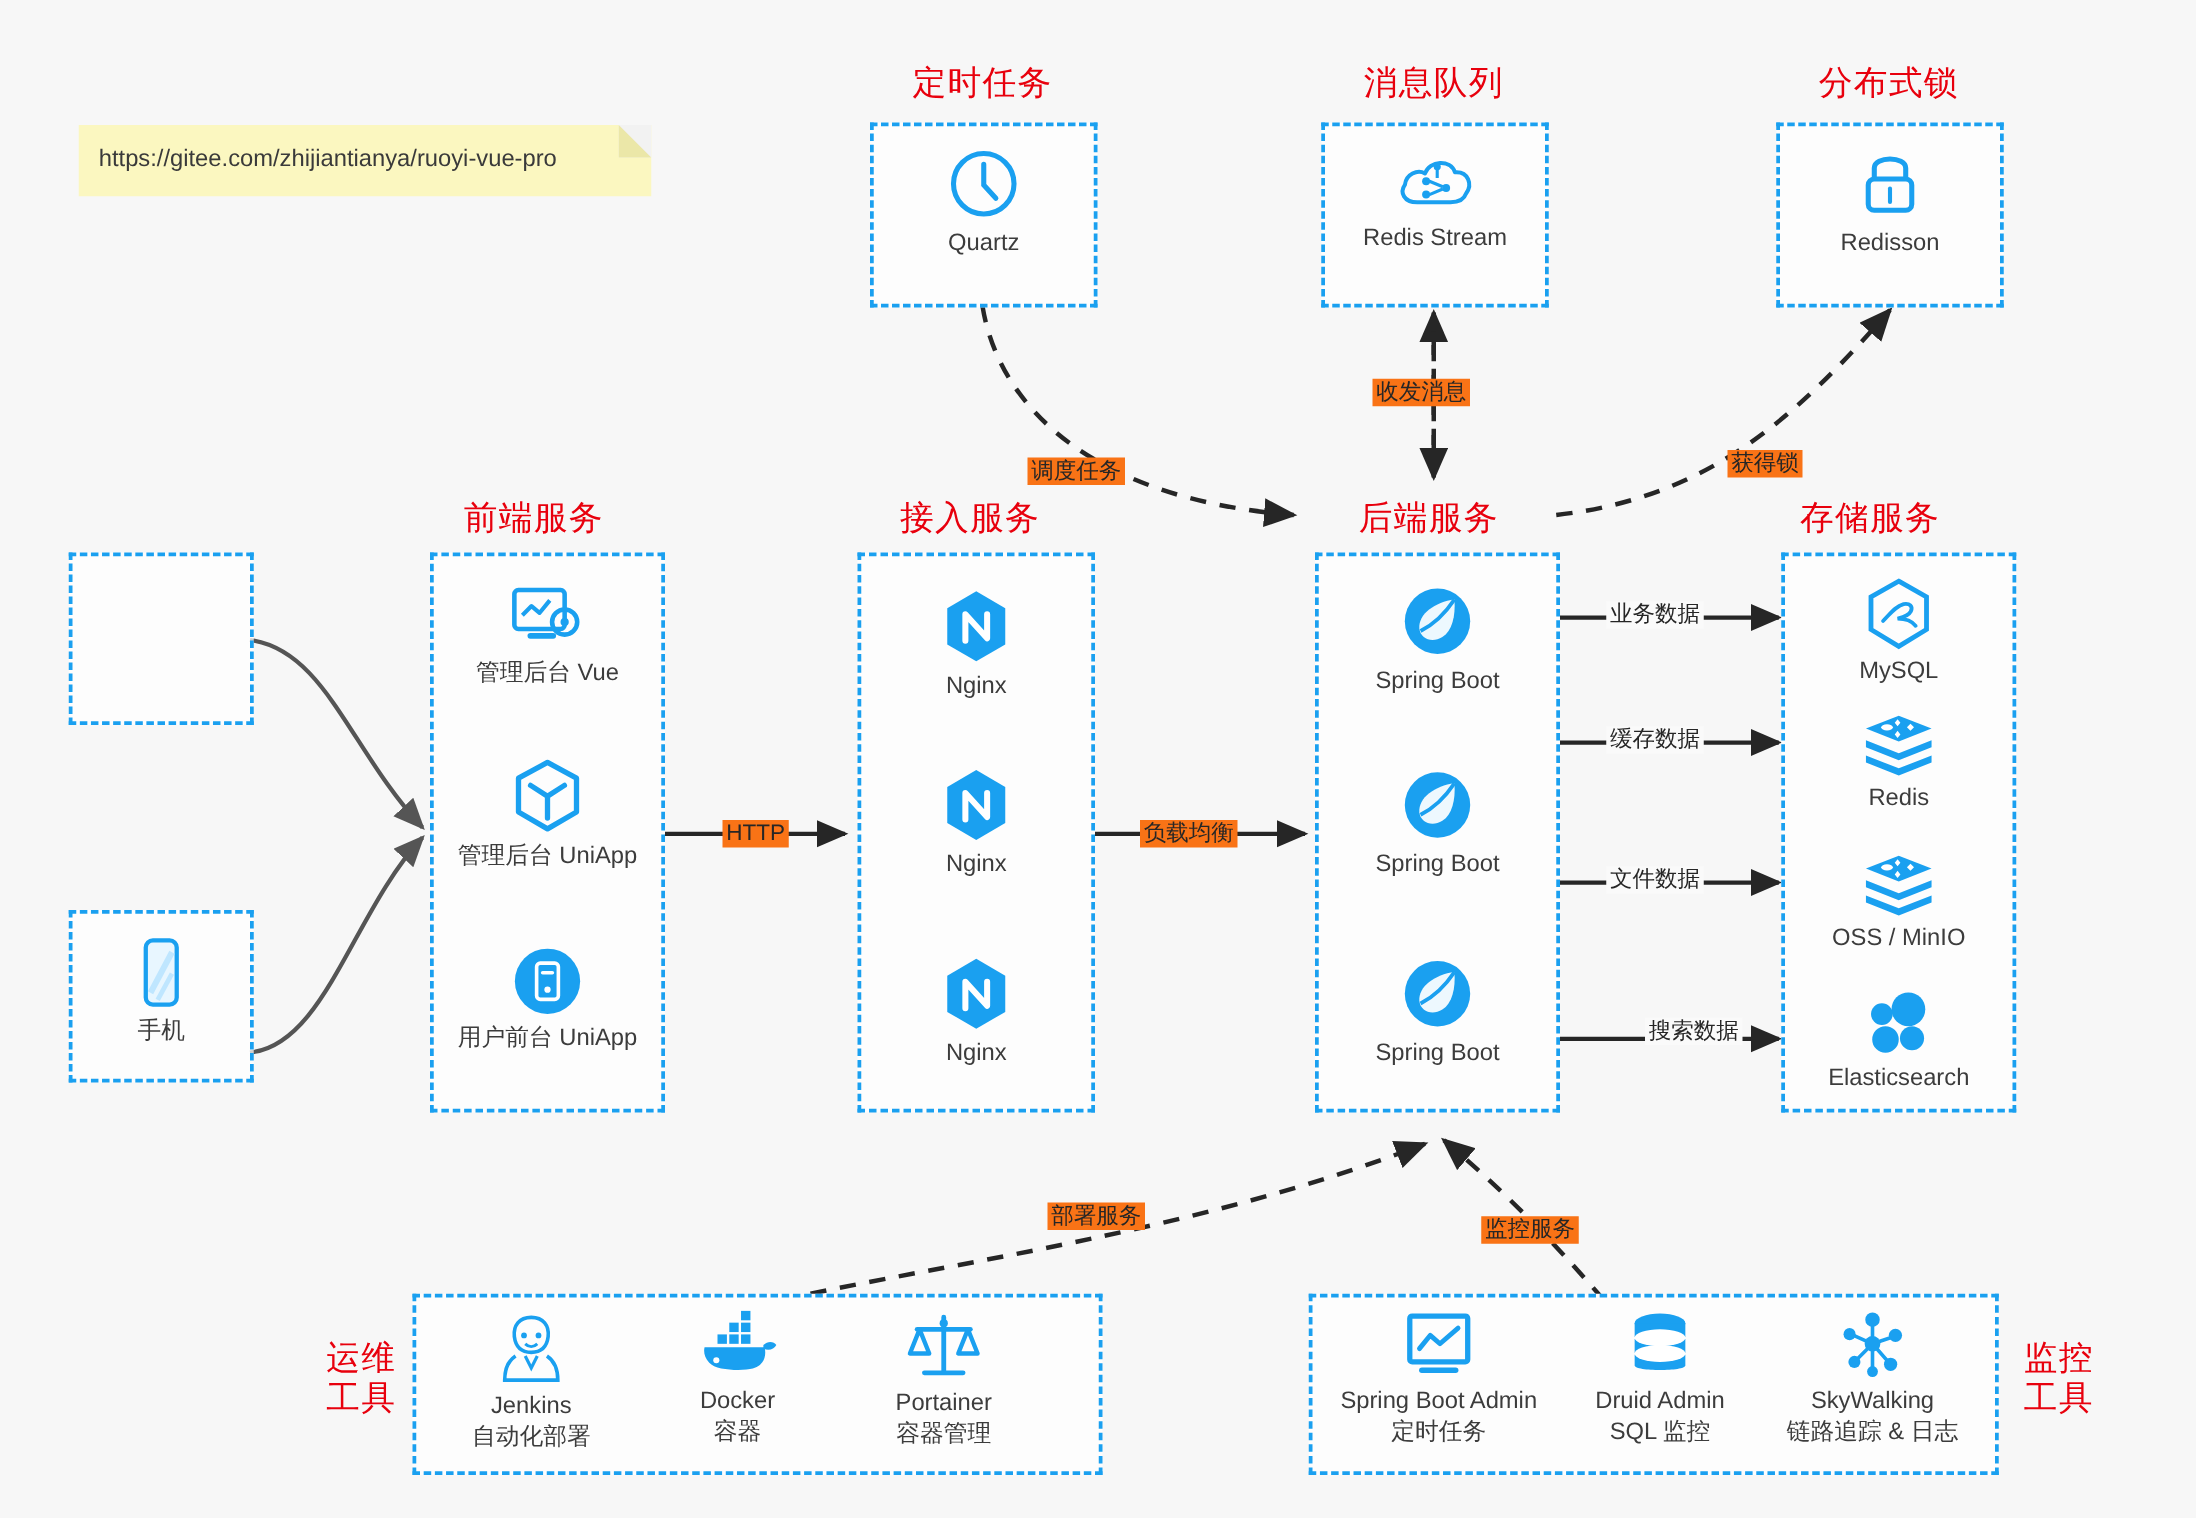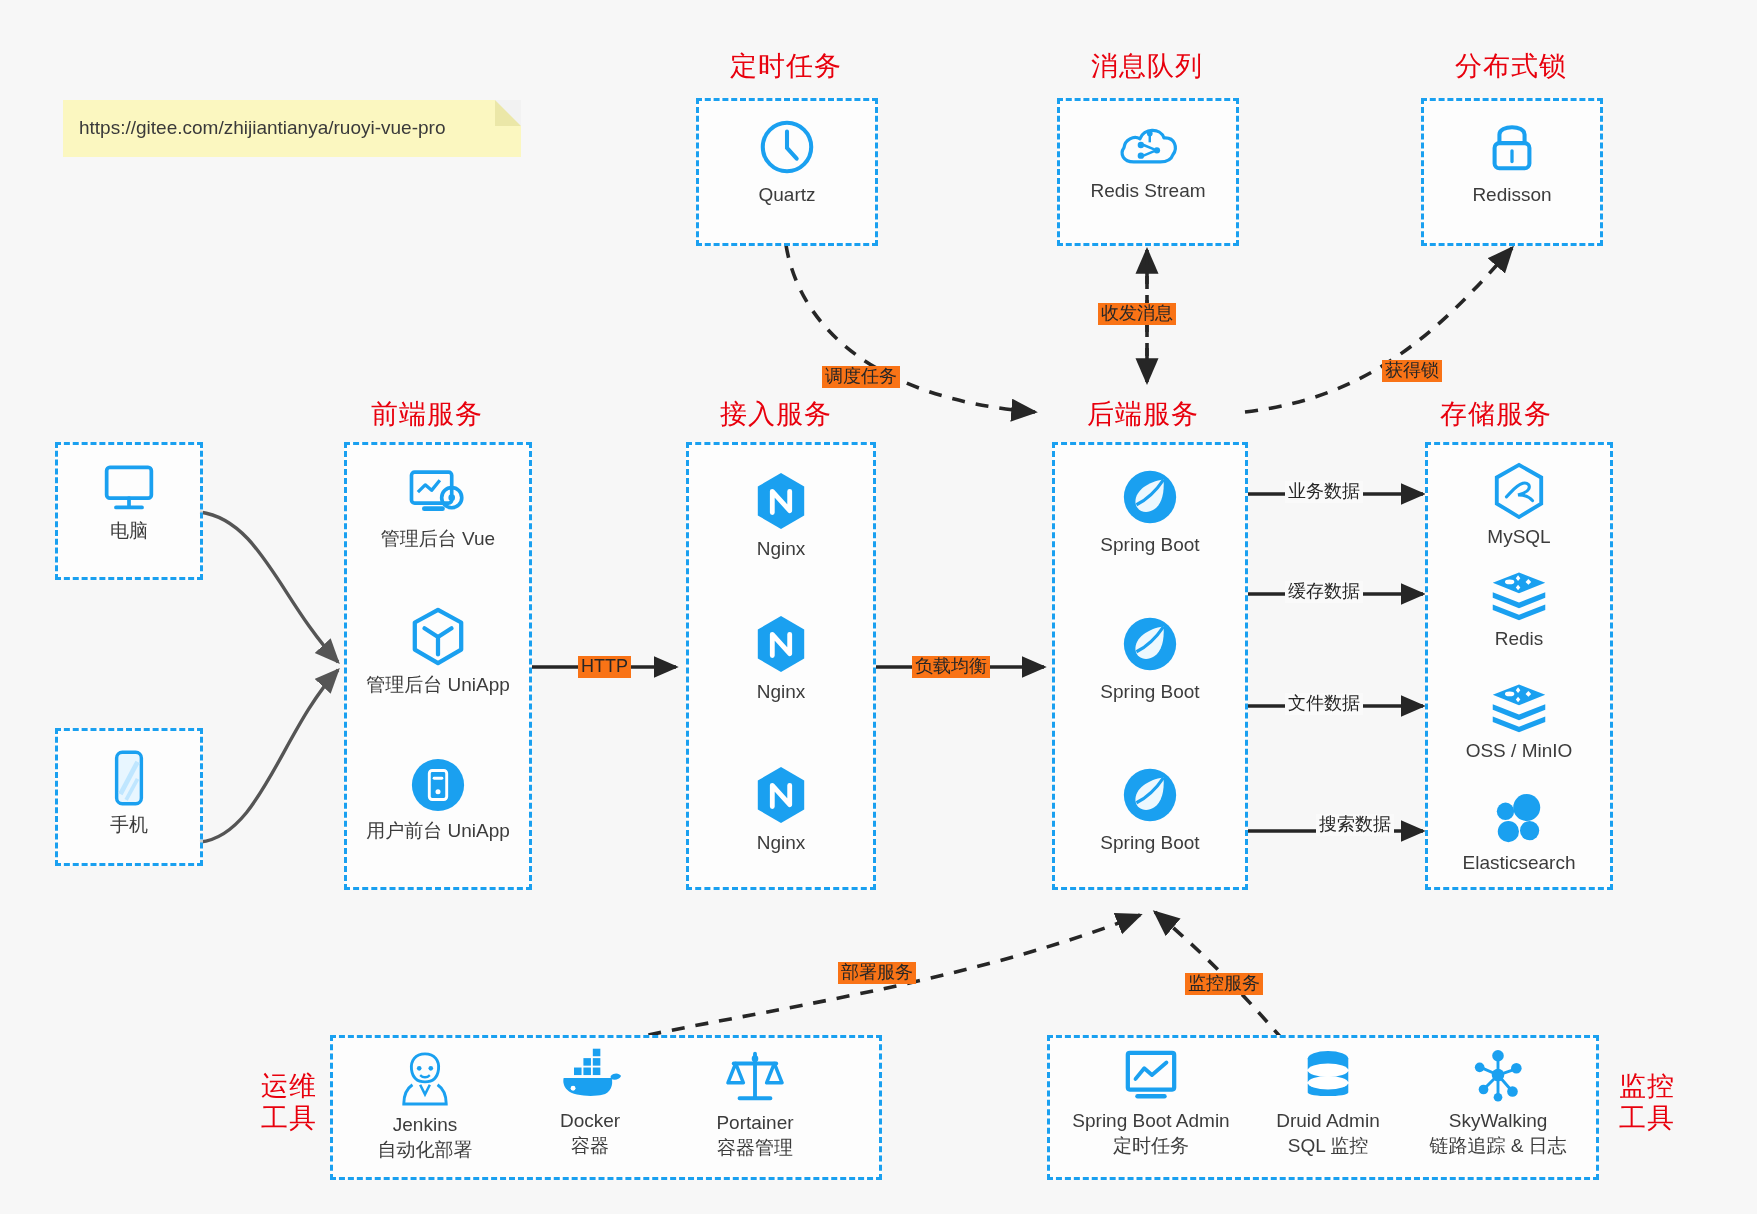--- a/index.html
+++ b/index.html
@@ -159,27 +159,20 @@
       <path d="M30 36 L30 47" stroke="#1aa0f0" stroke-width="3.4" stroke-linecap="round"></path>
     </svg>
     <div class="cap"><span>Redisson</span></div>
   </div>
 
   <div class="elabel" style="left:822px;top:366px;">调度任务</div>
   <div class="elabel" style="left:1098px;top:303px;">收发消息</div>
   <div class="elabel" style="left:1382px;top:360px;">获得锁</div>
 
   <div class="dbox" style="left:55px;top:442px;width:148px;height:138px;"></div>
-  <div class="node" style="left:75px;top:460px;width:108px;">
-    <svg class="ico" width="58" height="54" viewBox="0 0 62 58">
-      <rect x="7" y="8" width="48" height="33" rx="3.5" fill="none" stroke="#1aa0f0" stroke-width="4"></rect>
-      <path d="M31 41 L31 50 M17 51 L45 51" stroke="#1aa0f0" stroke-width="4" stroke-linecap="round"></path>
-    </svg>
-    <div class="cap"><span>电脑</span></div>
-  </div>
 
   <div class="dbox" style="left:55px;top:728px;width:148px;height:138px;"></div>
   <div class="node" style="left:75px;top:748px;width:108px;">
     <svg class="ico" width="40" height="60" viewBox="0 0 42 62">
       <rect x="8" y="4" width="26" height="54" rx="6" fill="#e8f6ff" stroke="#1aa0f0" stroke-width="3.6"></rect>
       <path d="M12 48 L30 14" stroke="#bfe6ff" stroke-width="5"></path>
       <path d="M18 54 L30 32" stroke="#bfe6ff" stroke-width="4"></path>
     </svg>
     <div class="cap"><span>手机</span></div>
   </div>

